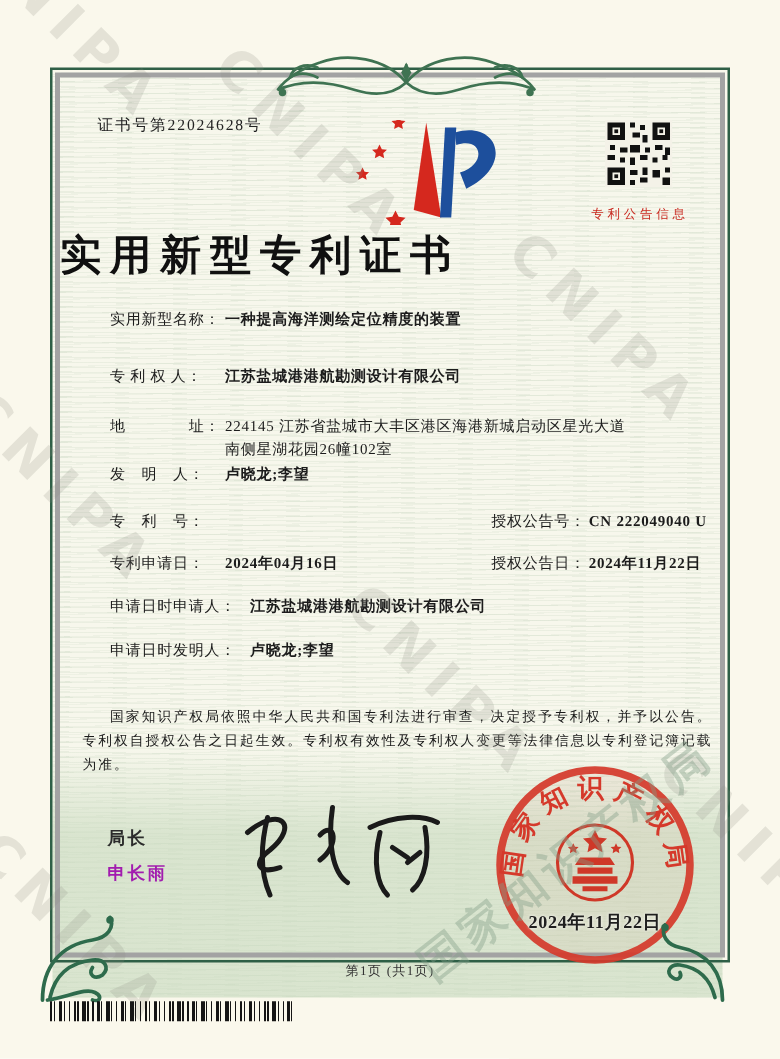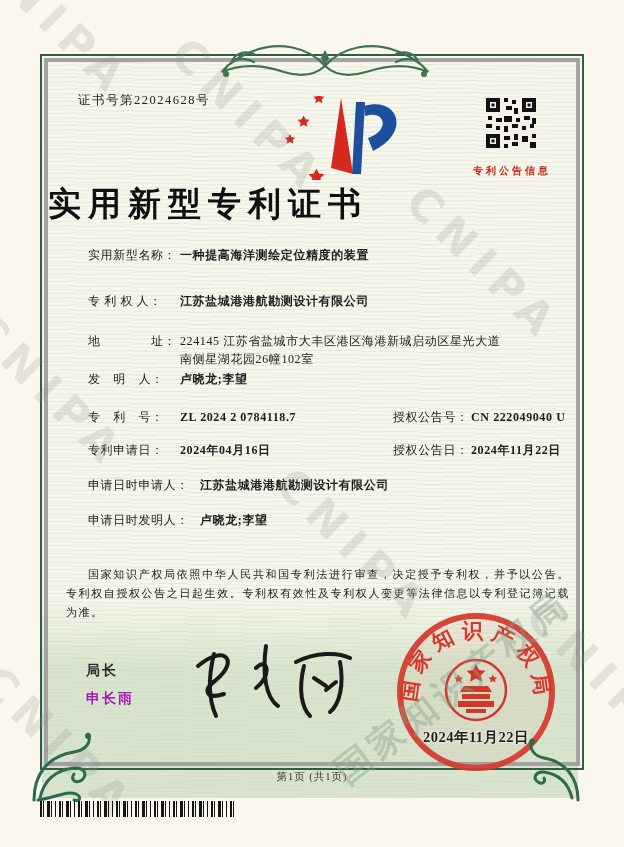--- a/index.html
+++ b/index.html
@@ -24,21 +24,21 @@
     transform:rotate(45deg);white-space:nowrap;z-index:2;pointer-events:none;}
   .wm-cn{position:absolute;left:340px;top:752px;font-size:36px;letter-spacing:5px;
     color:rgba(130,158,136,0.40);transform:rotate(-38deg);transform-origin:left center;
     white-space:nowrap;z-index:2;pointer-events:none;font-weight:bold;}
 
   
   .cert-no{position:absolute;left:30px;top:30px;font-size:12.5px;letter-spacing:1.5px;color:#222;}
   .logo{position:absolute;left:228px;top:34px;width:130px;height:84px;}
   .qr{position:absolute;left:436px;top:34px;width:54px;height:54px;}
   .qr-caption{position:absolute;left:406px;top:102px;width:116px;text-align:center;
-    font-size:10px;font-weight:bold;color:#c8281e;letter-spacing:3px;}
+    font-size:10px;font-weight:normal;color:#c8281e;letter-spacing:3px;}
   .title{position:absolute;left:0;top:120px;width:100%;text-align:left;
     font-size:33px;font-weight:bold;letter-spacing:7px;color:#101010;}
 
   
   .row{position:absolute;left:40px;display:flex;font-size:12px;color:#1c1c1c;
     letter-spacing:0.6px;line-height:18px;white-space:nowrap;}
   .lbl{flex:none;}
   .lbl-6{width:92px;}
   .lbl-8{width:112px;}
   .val{font-weight:bold;}
@@ -174,21 +174,20 @@
       </span>
     </div>
 
     <div class="row" style="top:308px;">
       <span class="lbl lbl-6">发　明　人：</span>
       <span class="val">卢晓龙;李望</span>
     </div>
 
     <div class="row" style="top:346px;width:496px;">
       <span class="lbl lbl-6">专　利　号：</span>
-      <span class="val">ZL 2024 2 0784118.7</span>
       <span class="col2">
         <span class="lbl">授权公告号：</span>
         <span class="val">CN 222049040 U</span>
       </span>
     </div>
 
     <div class="row" style="top:379px;width:496px;">
       <span class="lbl lbl-6">专利申请日：</span>
       <span class="val">2024年04月16日</span>
       <span class="col2">

